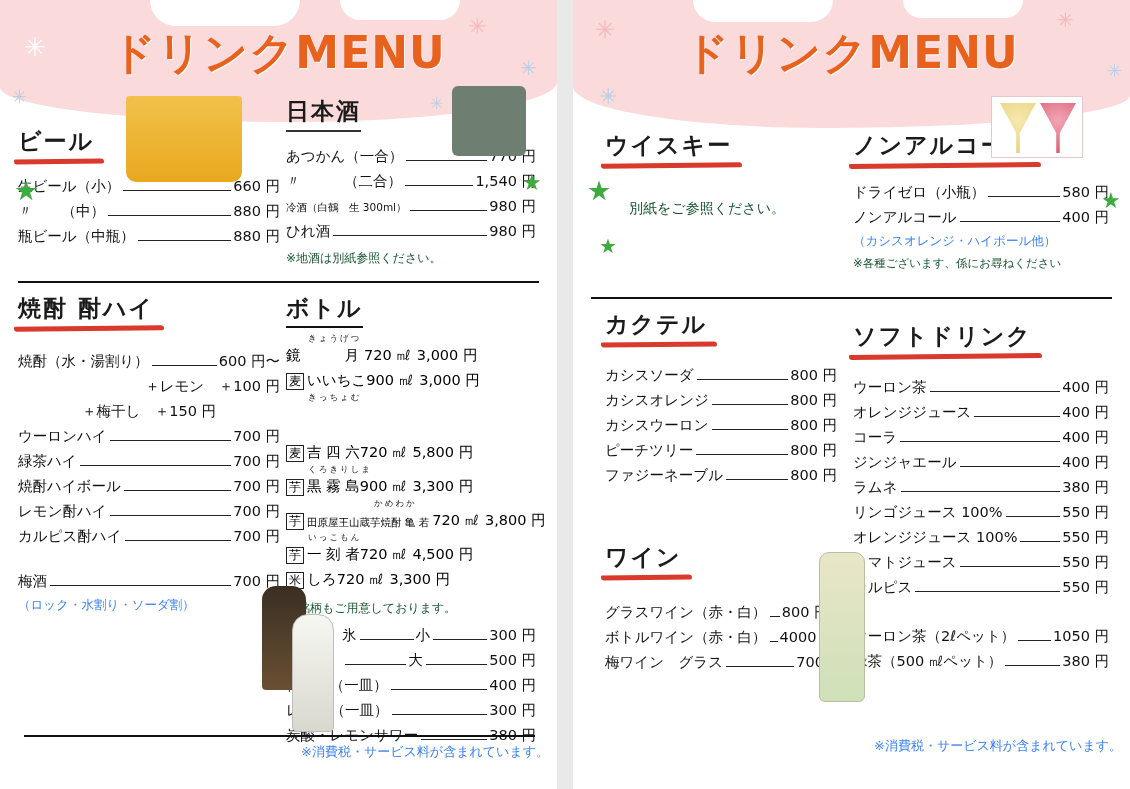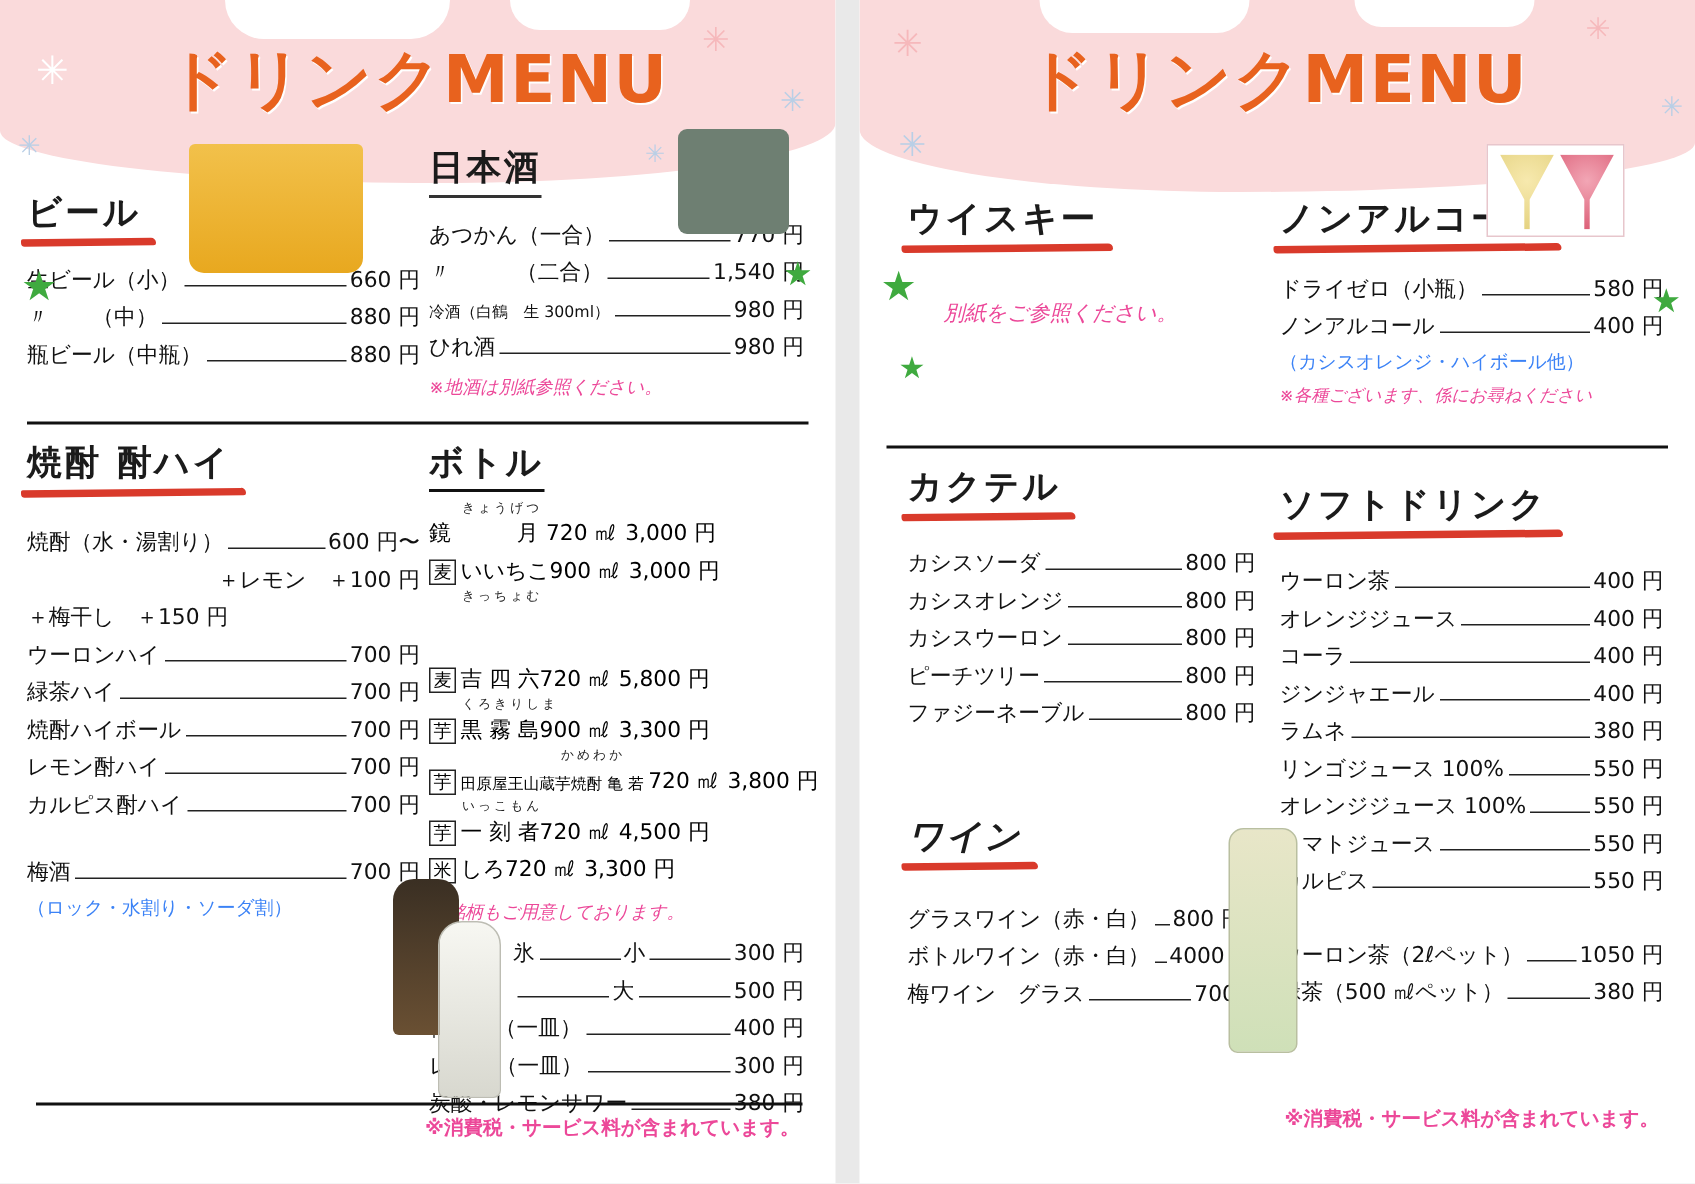--- a/index.html
+++ b/index.html
@@ -134,24 +134,23 @@
   .row .lead {
     flex: 1 1 auto;
     border-bottom: 1px solid #222;
     margin: 0 2px 5px 3px;
     min-width: 8px;
     height: 1px;
   }
   .row .pr { flex: 0 0 auto; text-align: right; }
   .note {
     font-size: 12px;
-    color: #ec4899;
+    color: #14532d;
     margin-top: 6px;
     font-family: "DejaVu Sans", sans-serif;
-    font-style: italic;
   }
   .sub {
     font-size: 12.5px;
     color: #3b82f6;
     font-family: "DejaVu Sans", sans-serif;
     margin-top: 3px;
   }
 
   .hr-dark {
     border: none;
@@ -159,24 +158,24 @@
     margin: 14px 0 10px 0;
   }
 
   .col2 { display: flex; }
   .colL { width: 268px; padding-right: 6px; }
   .colR { width: 250px; }
 
   .footer-note {
     position: absolute;
     bottom: 28px;
-    right: 24px;
-    color: #ec4899;
+    right: 8px;
+    color: #3b82f6;
     font-size: 13px;
-    font-weight: bold;
+    font-weight: normal;
     font-family: "DejaVu Sans", sans-serif;
   }
   .footer-rule {
     position: absolute;
     bottom: 52px;
     left: 24px;
     right: 22px;
     border-top: 2px solid #111;
   }
 
@@ -331,21 +330,21 @@
           <div class="sec-head brush">焼酎 酎ハイ</div>
           <div class="rows" style="margin-top:18px;">
             <div class="row">
               <span class="nm">焼酎（水・湯割り）</span>
               <span class="lead"></span>
               <span class="pr">600 円〜</span>
             </div>
             <div class="row" style="justify-content:flex-end;">
               <span class="nm">＋レモン　＋100 円</span>
             </div>
-            <div class="row" style="justify-content:flex-start;">
+            <div class="row" style="justify-content:center;">
               <span class="nm">＋梅干し　＋150 円</span>
             </div>
             <div class="row">
               <span class="nm">ウーロンハイ</span>
               <span class="lead"></span>
               <span class="pr">700 円</span>
             </div>
             <div class="row">
               <span class="nm">緑茶ハイ</span>
               <span class="lead"></span>
@@ -566,21 +565,21 @@
               <span class="lead"></span>
               <span class="pr">800 円</span>
             </div>
             <div class="row">
               <span class="nm">ファジーネーブル</span>
               <span class="lead"></span>
               <span class="pr">800 円</span>
             </div>
           </div>
 
-          <div class="sec-head brush" style="margin-top:54px;margin-left:14px;font-style:italic;">ワイン</div>
+          <div class="sec-head brush" style="margin-top:54px;margin-left:14px;">ワイン</div>
           <div class="rows" style="margin-top:20px;padding-left:14px;padding-right:4px;">
             <div class="row">
               <span class="nm">グラスワイン（赤・白）</span>
               <span class="lead"></span>
               <span class="pr">800 円〜</span>
             </div>
             <div class="row">
               <span class="nm">ボトルワイン（赤・白）</span>
               <span class="lead"></span>
               <span class="pr">4000 円〜</span>

